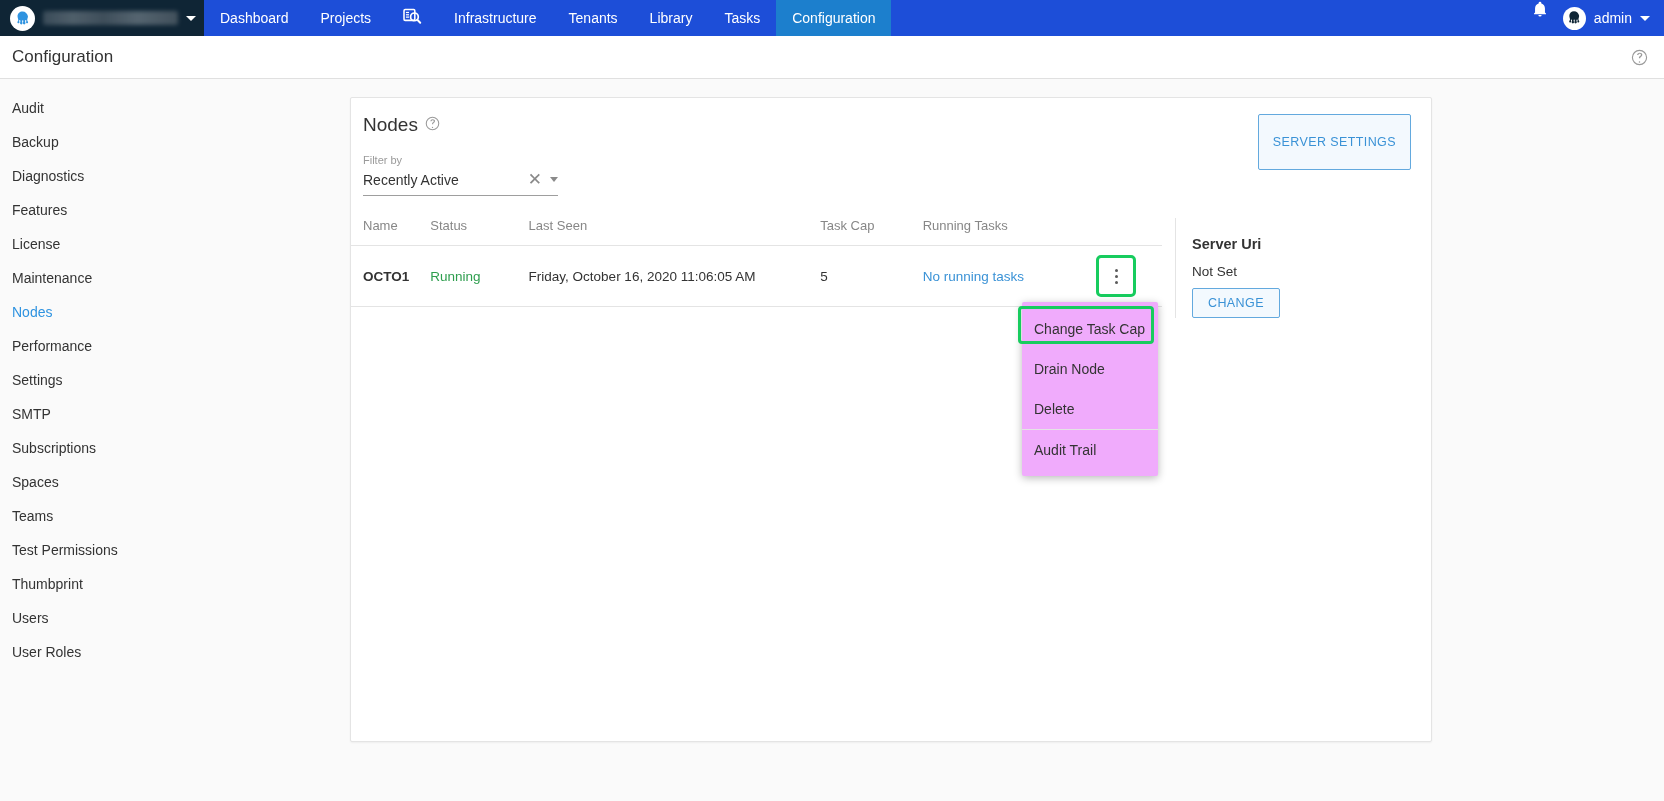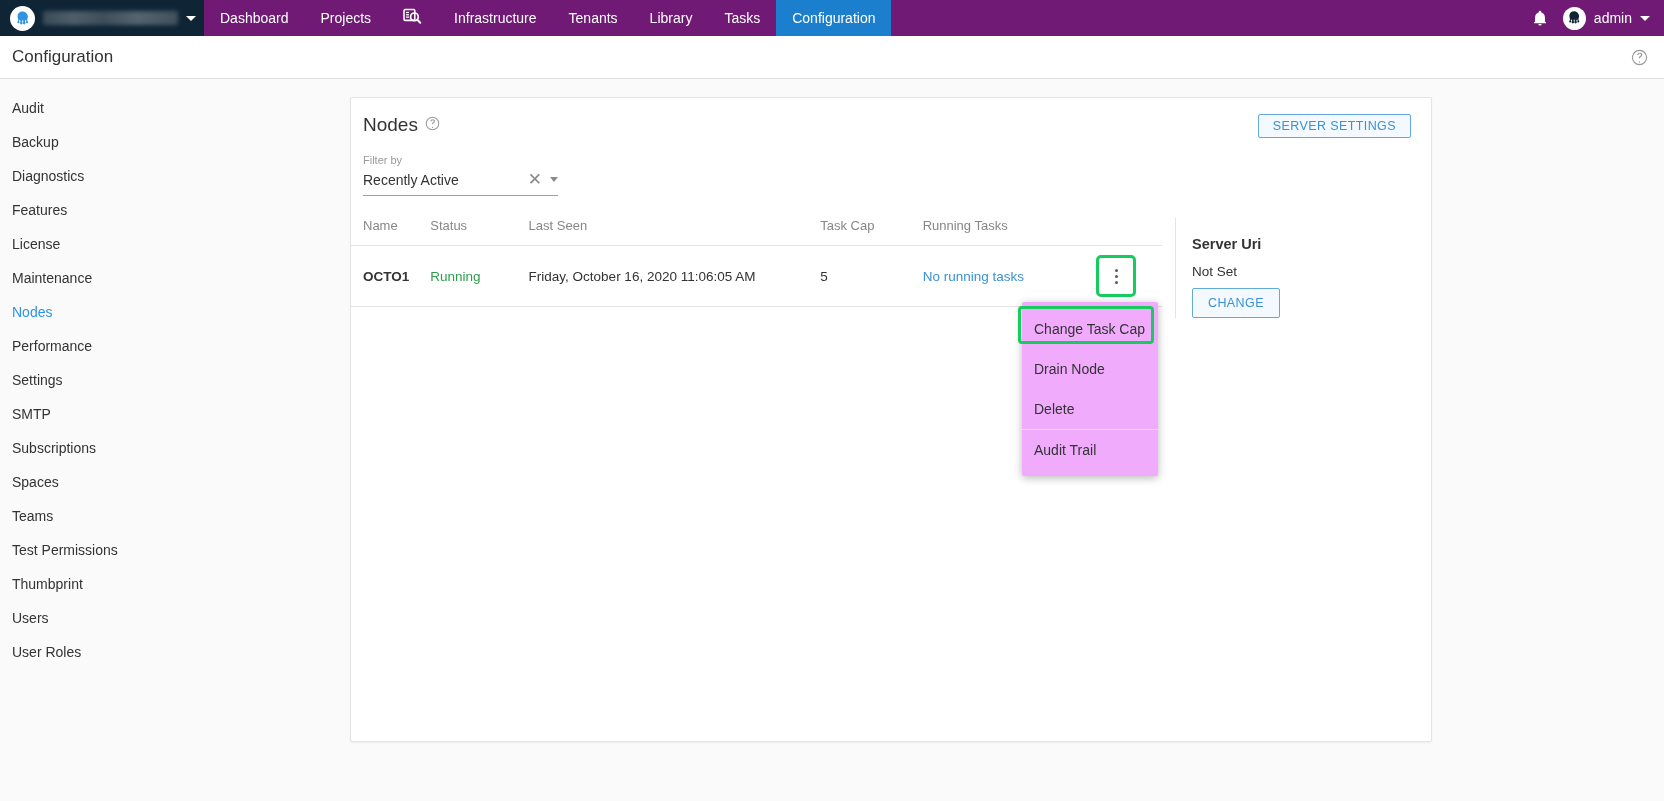--- a/index.html
+++ b/index.html
@@ -9,21 +9,21 @@
     font-family: "Liberation Sans", sans-serif;
     background: #ffffff;
     overflow: hidden;
   }
 
   
   .topnav {
     height: 36px;
     display: flex;
     align-items: stretch;
-    background: #701a75;
+    background: #1d4ed8;
     position: relative;
   }
   .brand {
     width: 204px;
     background: #0f2535;
     display: flex;
     align-items: center;
     padding: 0 8px 0 10px;
     flex: 0 0 204px;
   }
@@ -56,21 +56,21 @@
     display: flex; align-items: center;
     padding: 0 16px;
     color: #ffffff;
     font-size: 14px;
     white-space: nowrap;
     cursor: pointer;
   }
   .navitem.active { background: #1c7fcd; }
   .navright {
     margin-left: auto;
-    display: flex; align-items: center;
+    display: flex; 
     padding-right: 14px;
     gap: 14px;
   }
   .bell { width: 18px; height: 18px; display: block; }
   .avatar {
     width: 23px; height: 23px; border-radius: 50%;
     background: #ffffff;
     display: flex; align-items: center; justify-content: center;
   }
   .user-wrap { display: flex; align-items: center; gap: 8px; cursor: pointer; }
@@ -145,21 +145,21 @@
     cursor: pointer;
   }
 
   .btn-outline {
     position: absolute;
     border: 1px solid #63a9de;
     background: #f3f9fe;
     color: #3a92d6;
     font-size: 12.5px;
     letter-spacing: .4px;
-    padding: 4px 14px;
+    padding: 20px 14px;
     border-radius: 2px;
     cursor: pointer;
     font-family: "Liberation Sans", sans-serif;
   }
   #server-settings-btn { right: 20px; top: 16px; }
 
   
   .table-area { display: flex; margin-top: 22px; gap: 13px; }
   .tbl-wrap { flex: 1; }
   table { width: 100%; border-collapse: collapse; }

